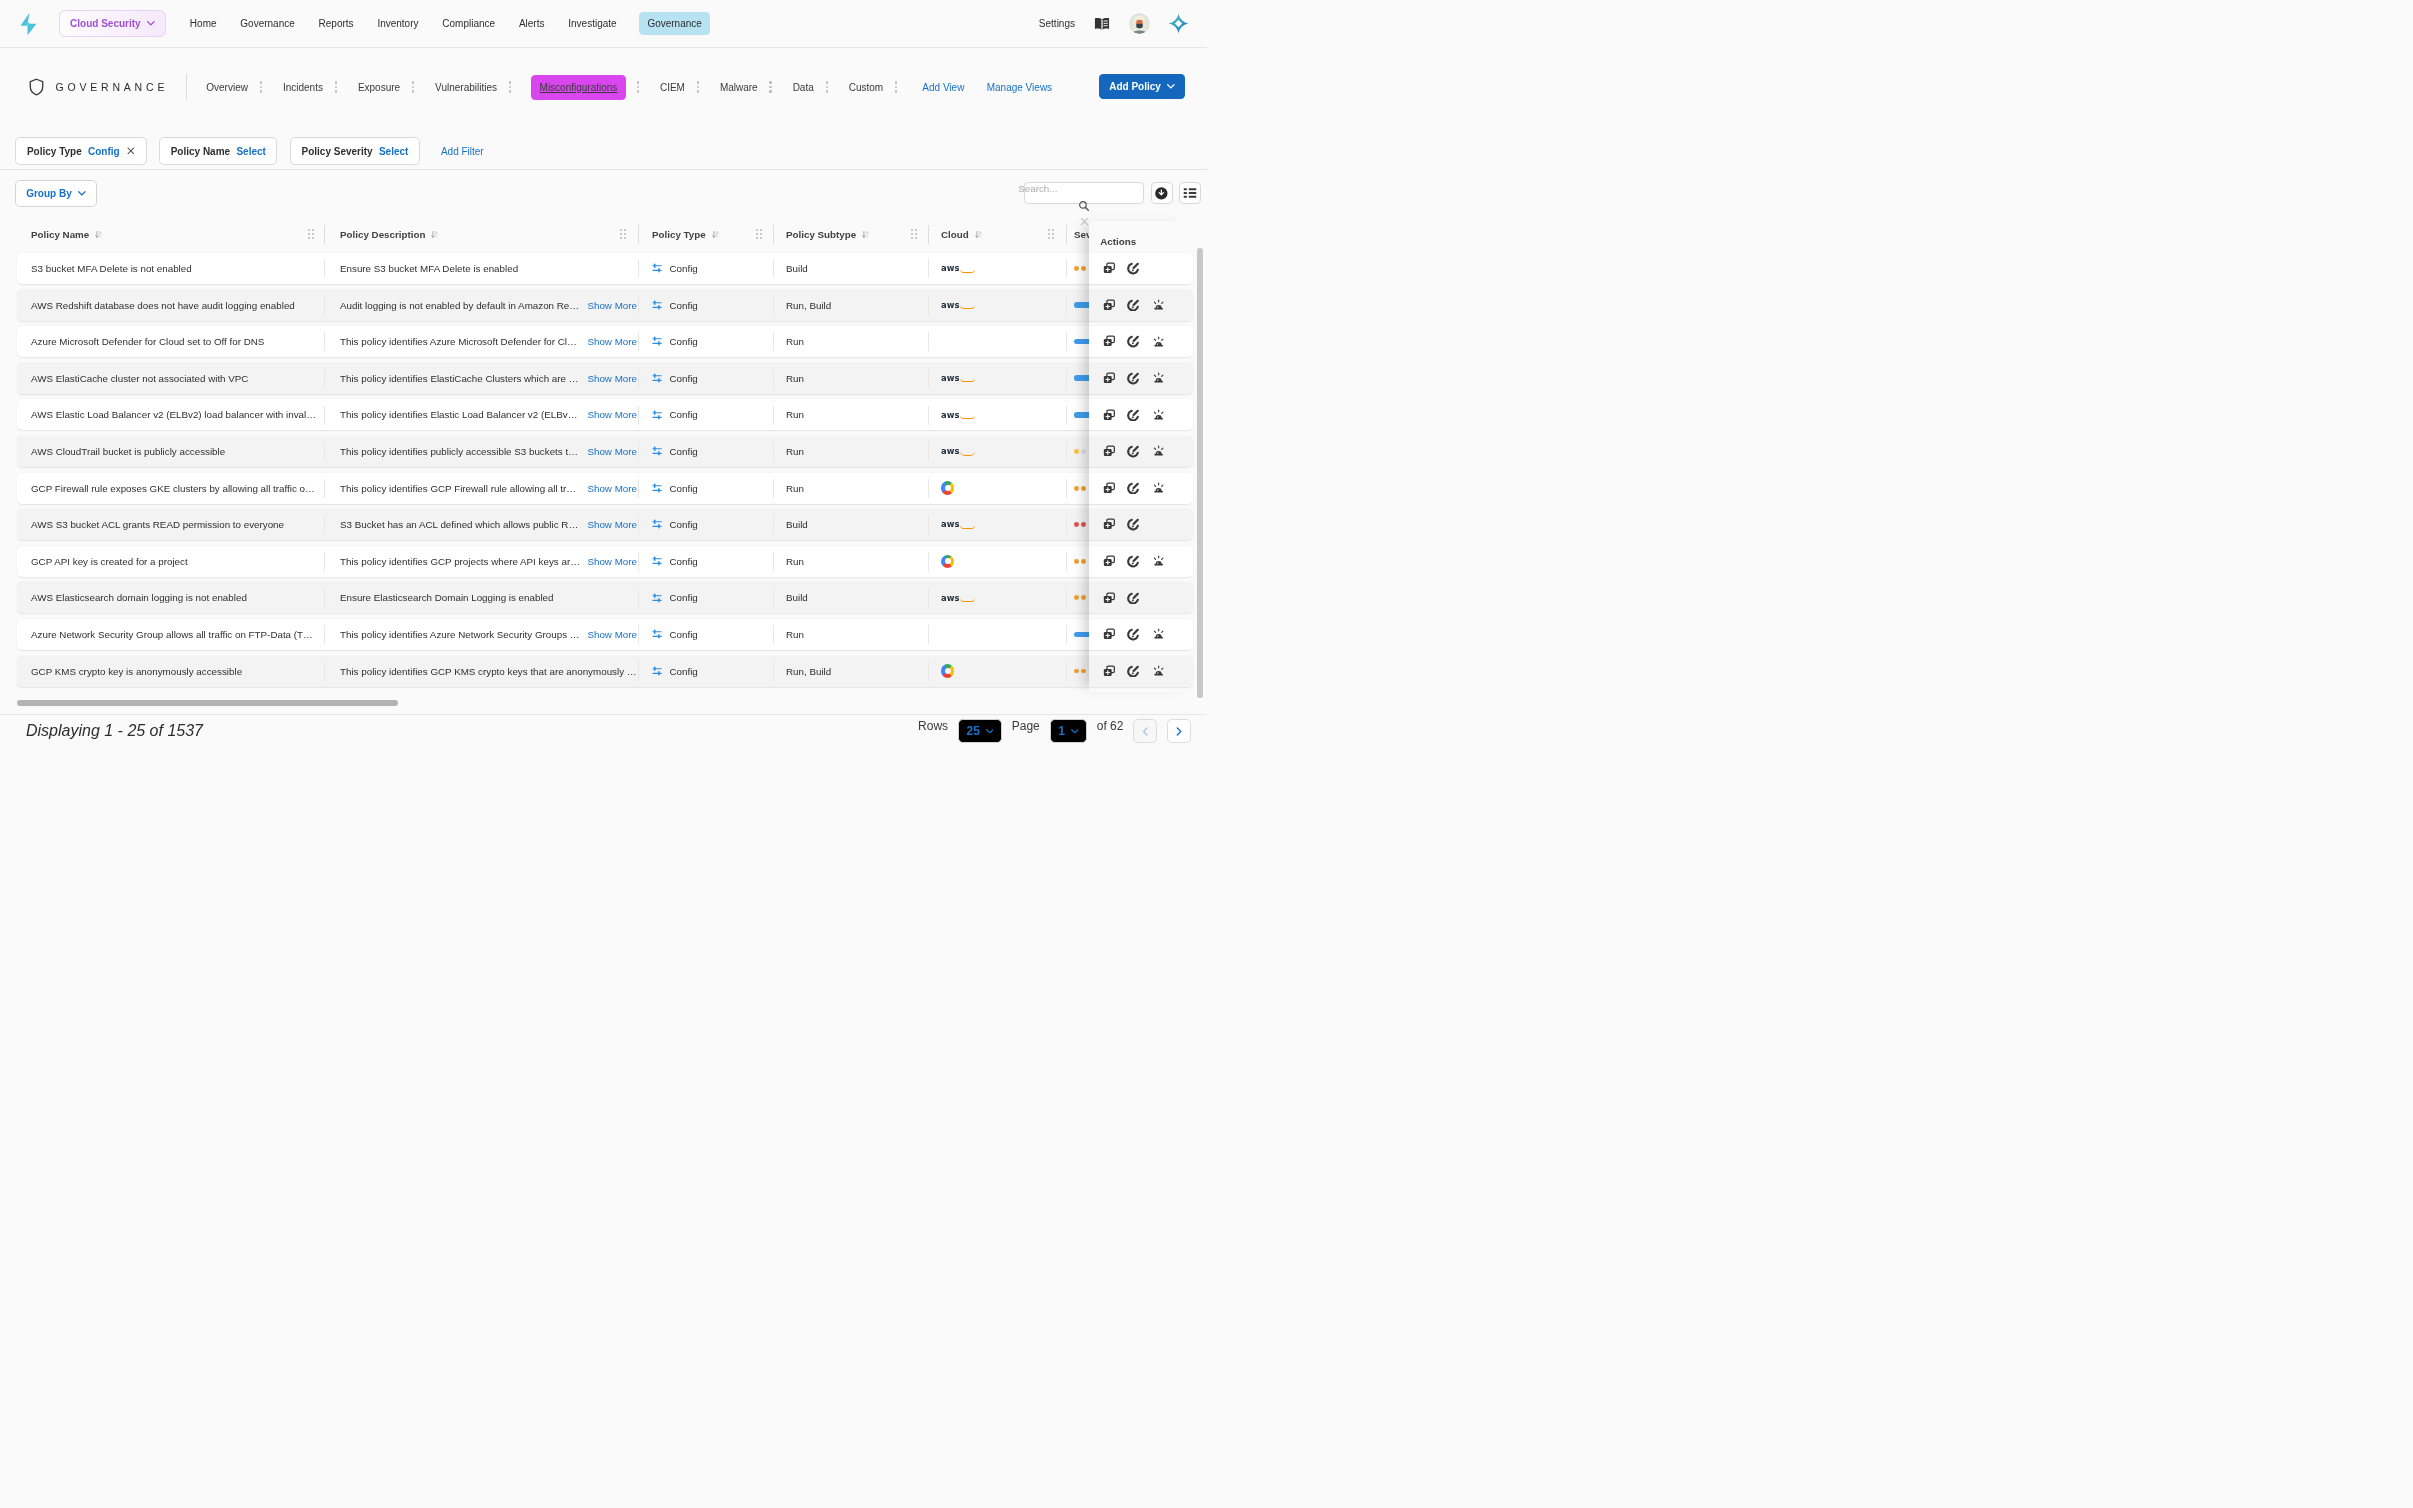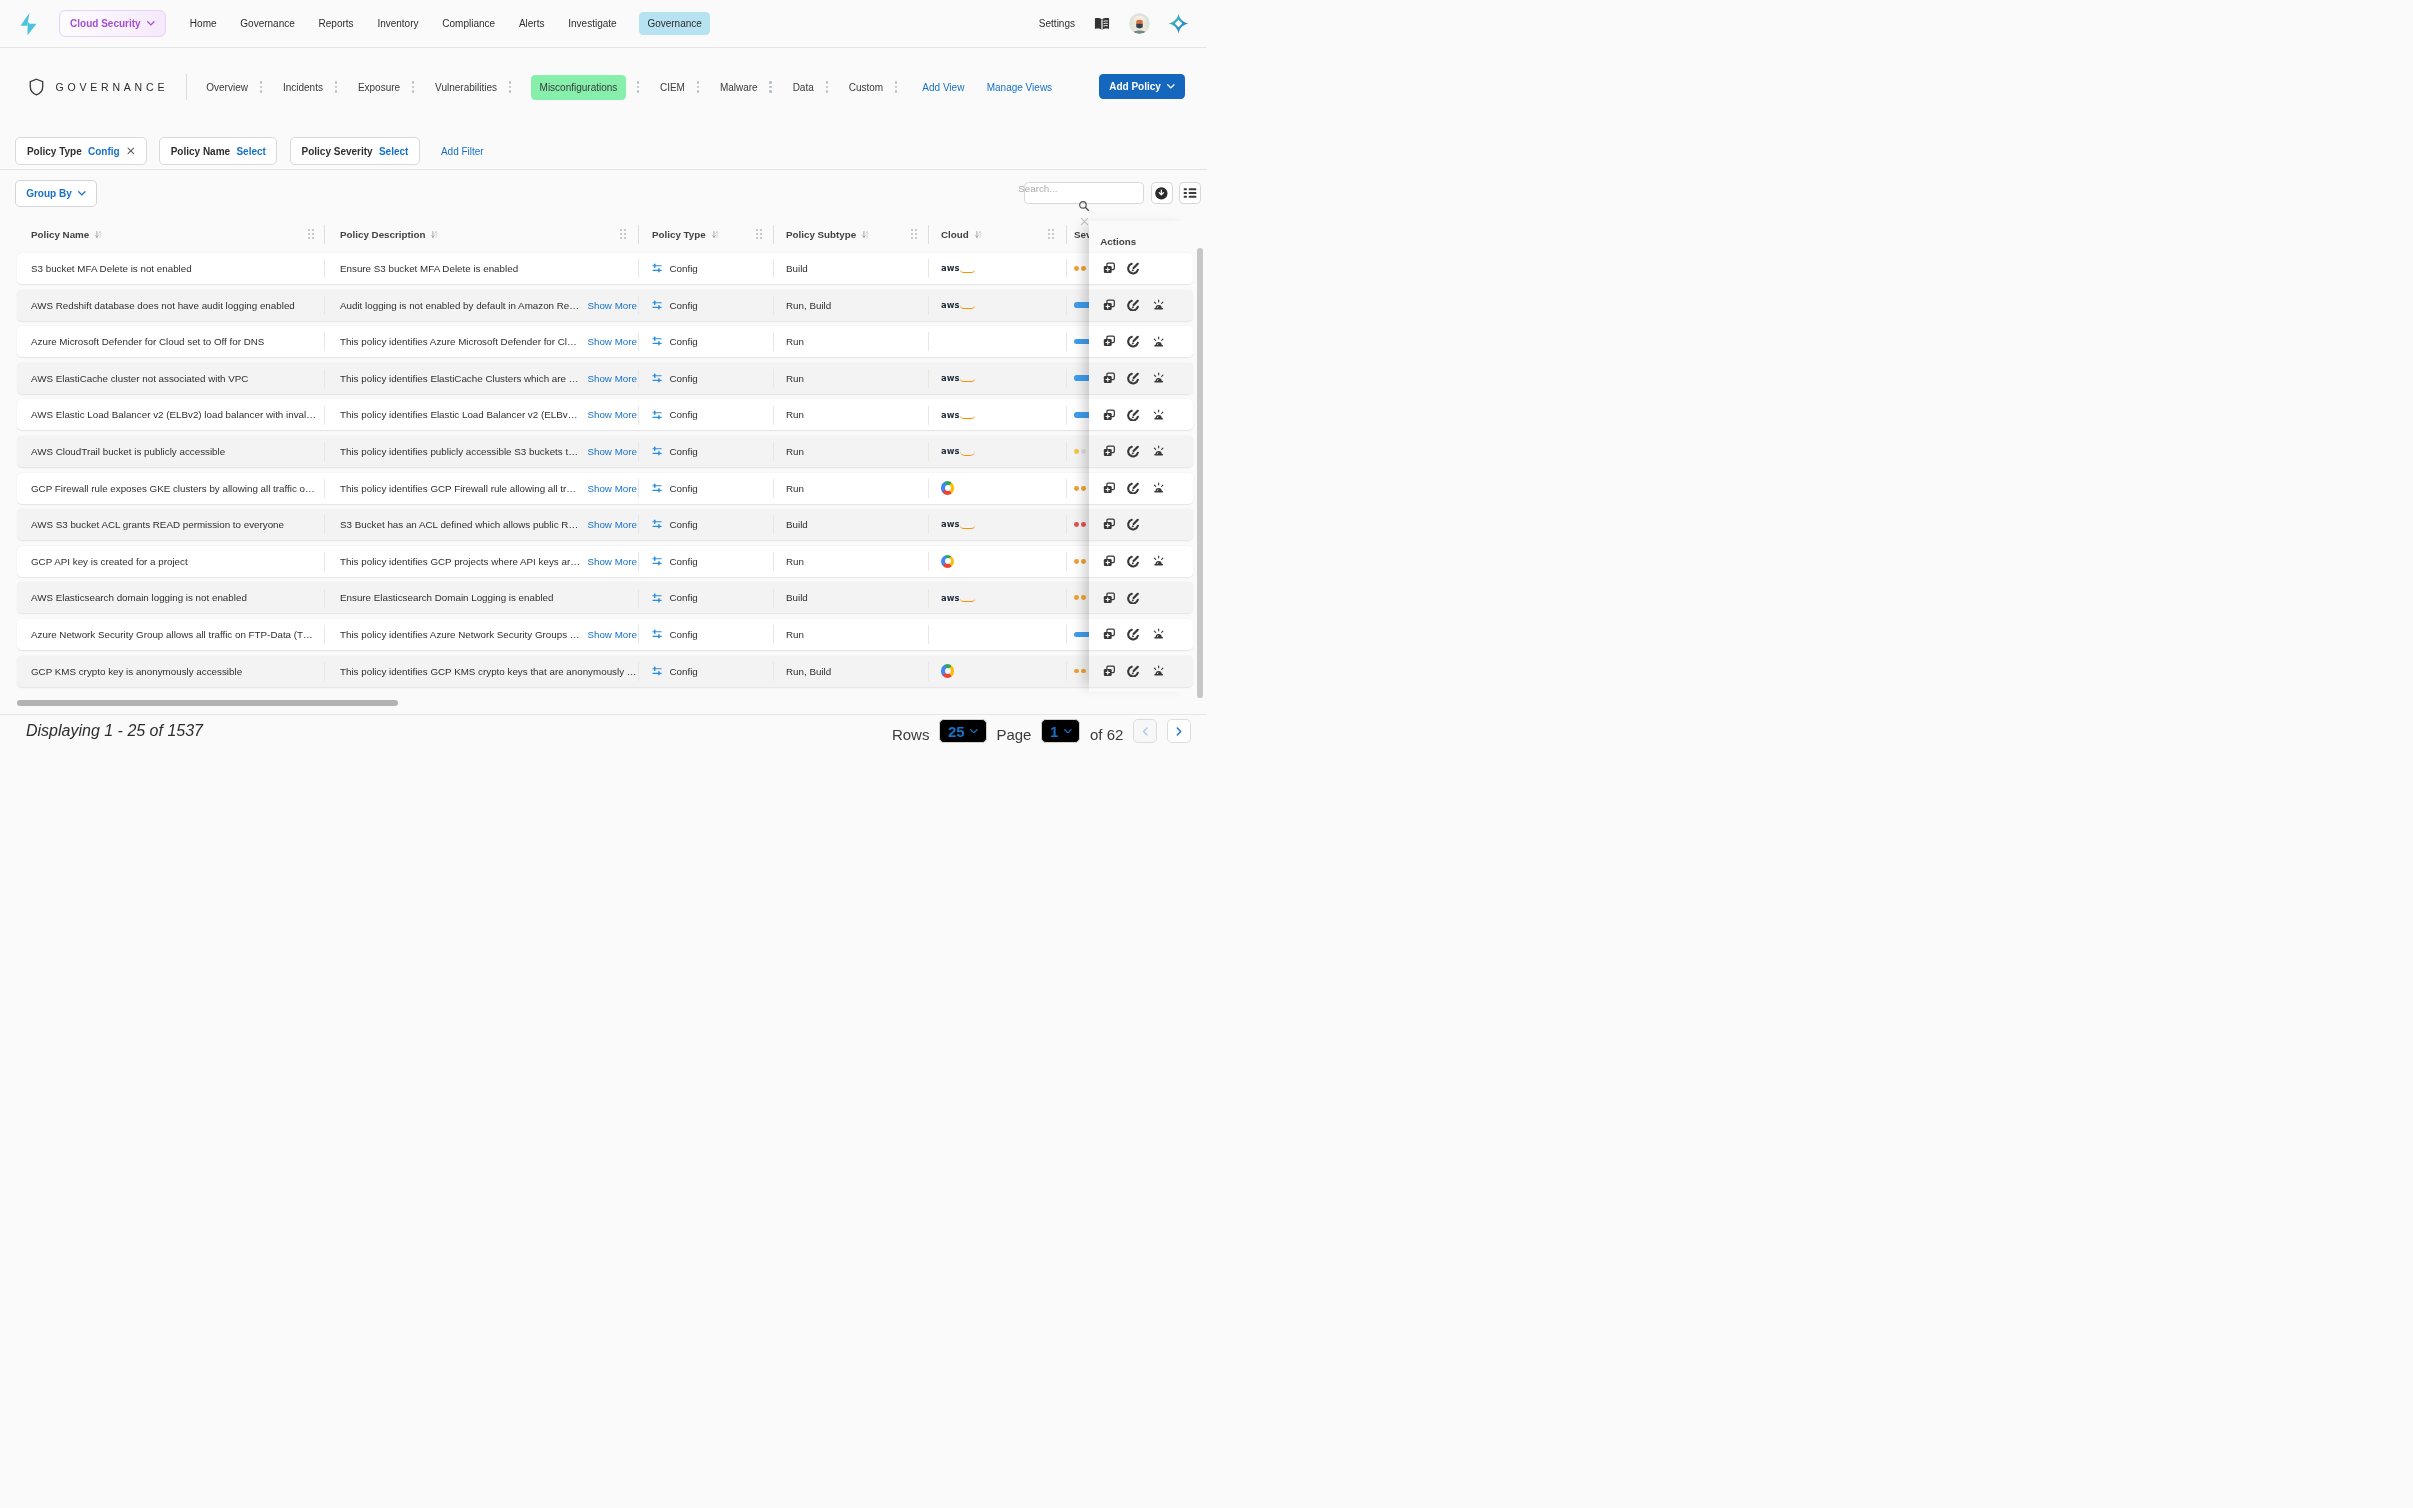--- a/index.html
+++ b/index.html
@@ -19,21 +19,21 @@
   .settings-label { font-size:10px; font-weight:500; color:#2e2e2e; cursor:pointer; }
   .avatar { width:21px; height:21px; border-radius:50%; overflow:hidden; cursor:pointer; }
 
   
   .gov-bar { position:absolute; top:66px; left:28px; right:140px; height:42px; display:flex; align-items:center; }
   .gov-title { margin-left:10.5px; font-size:10.5px; letter-spacing:3.8px; color:#2c2c2c; font-weight:500; white-space:nowrap; }
   .vdiv { width:0.7px; height:26.5px; background:#dcdcdc; margin:0 18px; flex:none; }
   .tabs { display:flex; align-items:center; }
   .tab-wrap { display:flex; align-items:center; gap:9px; margin-right:18px; }
   .tab-label { font-size:10px; color:#3a3a3a; font-weight:500; padding:7px 1.4px; cursor:pointer; white-space:nowrap; }
-  .tab-wrap.active .tab-label { background:#86efac; border-radius:4.2px; padding:7px 9px; }
+  .tab-wrap.active .tab-label { background:#d946ef; border-radius:4.2px; padding:7px 9px;text-decoration:underline; }
   .kebab { display:flex; flex-direction:column; gap:2.1px; cursor:pointer; padding:1.4px; }
   .kebab i { width:2.4px; height:2.4px; border-radius:50%; background:#b9bfc6; }
   .view-links { display:flex; gap:22.3px; margin-left:5.6px; }
   .blue-link { color:#1771c6; font-size:10px; font-weight:500; cursor:pointer; white-space:nowrap; }
   .add-policy { position:absolute; top:74px; right:21.6px; height:25px; padding:0 10.5px; background:#1467bd; color:#fff;
             border:0; border-radius:4.2px; font-size:10px; font-weight:600; font-family:inherit;
             display:flex; align-items:center; gap:6.3px; cursor:pointer; }
 
   
   .filter-bar { position:absolute; top:137px; left:15.4px; display:flex; align-items:center; gap:12.6px; }
@@ -106,21 +106,21 @@
   .gcp { width:13.3px; height:13.3px; border-radius:50%; position:relative;
          background:conic-gradient(from 140deg,#ea4335 0 90deg,#4285f4 90deg 200deg,#34a853 200deg 255deg,#fbbc05 255deg 360deg); }
   .gcp::after { content:''; position:absolute; inset:3.5px; border-radius:50%; background:var(--rowbg); }
 
   
   .vscroll { position:absolute; left:1197px; top:248px; width:5.6px; height:450px; border-radius:2.8px; background:#c7c7c7; }
   .hscroll { position:absolute; left:17px; top:700px; width:381px; height:6.3px; border-radius:3.5px; background:#b3b3b3; }
   .footer-divider { position:absolute; top:714px; left:0; right:0; height:0.7px; background:#e6e6e6; }
   .footer { position:absolute; top:717px; left:0; right:0; height:28px; display:flex; align-items:center; padding:0 16px 0 26px; }
   .displaying { font-size:16px; color:#2d2d2d;font-style:italic; }
-  .pager { margin-left:auto; display:flex; align-items:flex-end; gap:9.8px; font-size:15px; color:#3a3a3a; }
+  .pager { margin-left:auto; display:flex; align-items:flex-start; gap:9.8px; font-size:12px; color:#3a3a3a; }
   .select-box { height:24px; padding:0 7.7px; border:0.7px solid #cfcfcf; border-radius:4.9px; background:#000000;
           display:flex; align-items:center; gap:5.6px; color:#1771c6; font-weight:600; cursor:pointer; }
   .page-btn { width:24px; height:24px; border:0.7px solid #ddd; border-radius:4.9px; background:#fff;
           display:flex; align-items:center; justify-content:center; cursor:pointer; }
   .page-btn.disabled { background:#f7f7f7; cursor:default; }
 </style>
 </head>
 <body>
 
 <div id="app">

